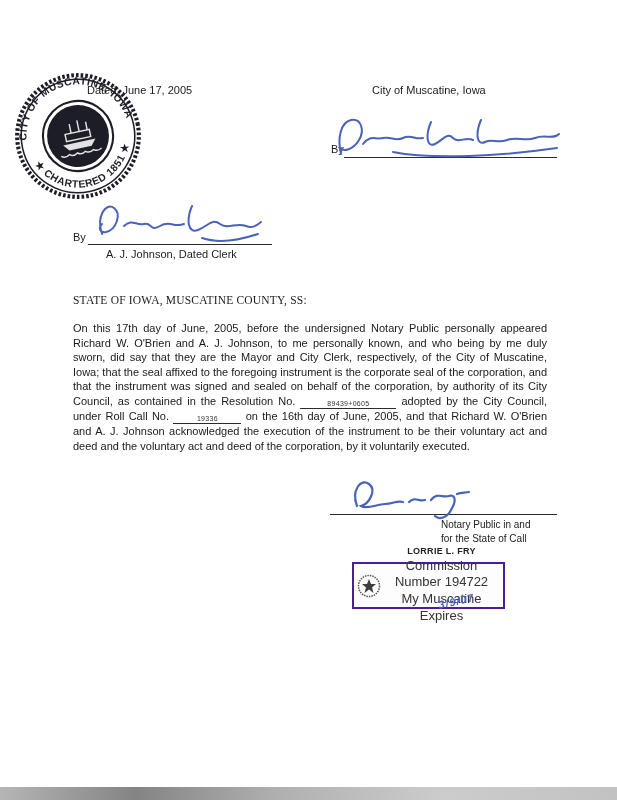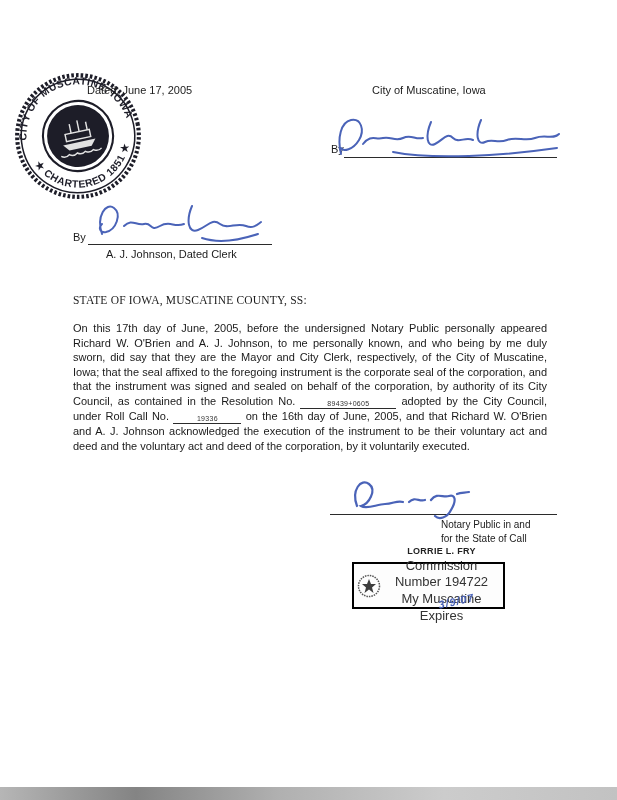--- a/index.html
+++ b/index.html
@@ -22,21 +22,21 @@
     text-align:justify;color:#1a1a1a;
   }
   .small-blank{
     display:inline-block;border-bottom:1px solid #2b2b2b;font-size:7px;line-height:9px;
     text-align:center;vertical-align:-1px;color:#333;letter-spacing:.3px;
   }
   .blank-1{width:96px;}
   .blank-2{width:68px;}
   .notary-captions{left:397px;top:518px;font-size:10px;line-height:13.5px;margin-left:44px;}
   .stamp{
-    left:352px;top:562px;width:153px;height:47px;border:2px solid #000000;background:#fdfdfd;
+    left:352px;top:562px;width:153px;height:47px;border:2px solid #4c1d95;background:#fdfdfd;
     display:flex;align-items:center;box-sizing:border-box;
   }
   .stamp-seal{width:30px;display:flex;justify-content:center;align-items:center;}
   .stamp-text{flex:1;text-align:center;line-height:1.3;padding-right:4px;}
   .stamp-name{font-size:9px;font-weight:bold;letter-spacing:.3px;color:#222;}
   .stamp-line{font-size:13px;color:#333;}
   .stamp-expiry{
     position:absolute;left:84px;top:31px;color:#4a63b8;font-size:11px;font-weight:bold;
     font-style:italic;transform:rotate(-12deg);letter-spacing:1px;
   }

